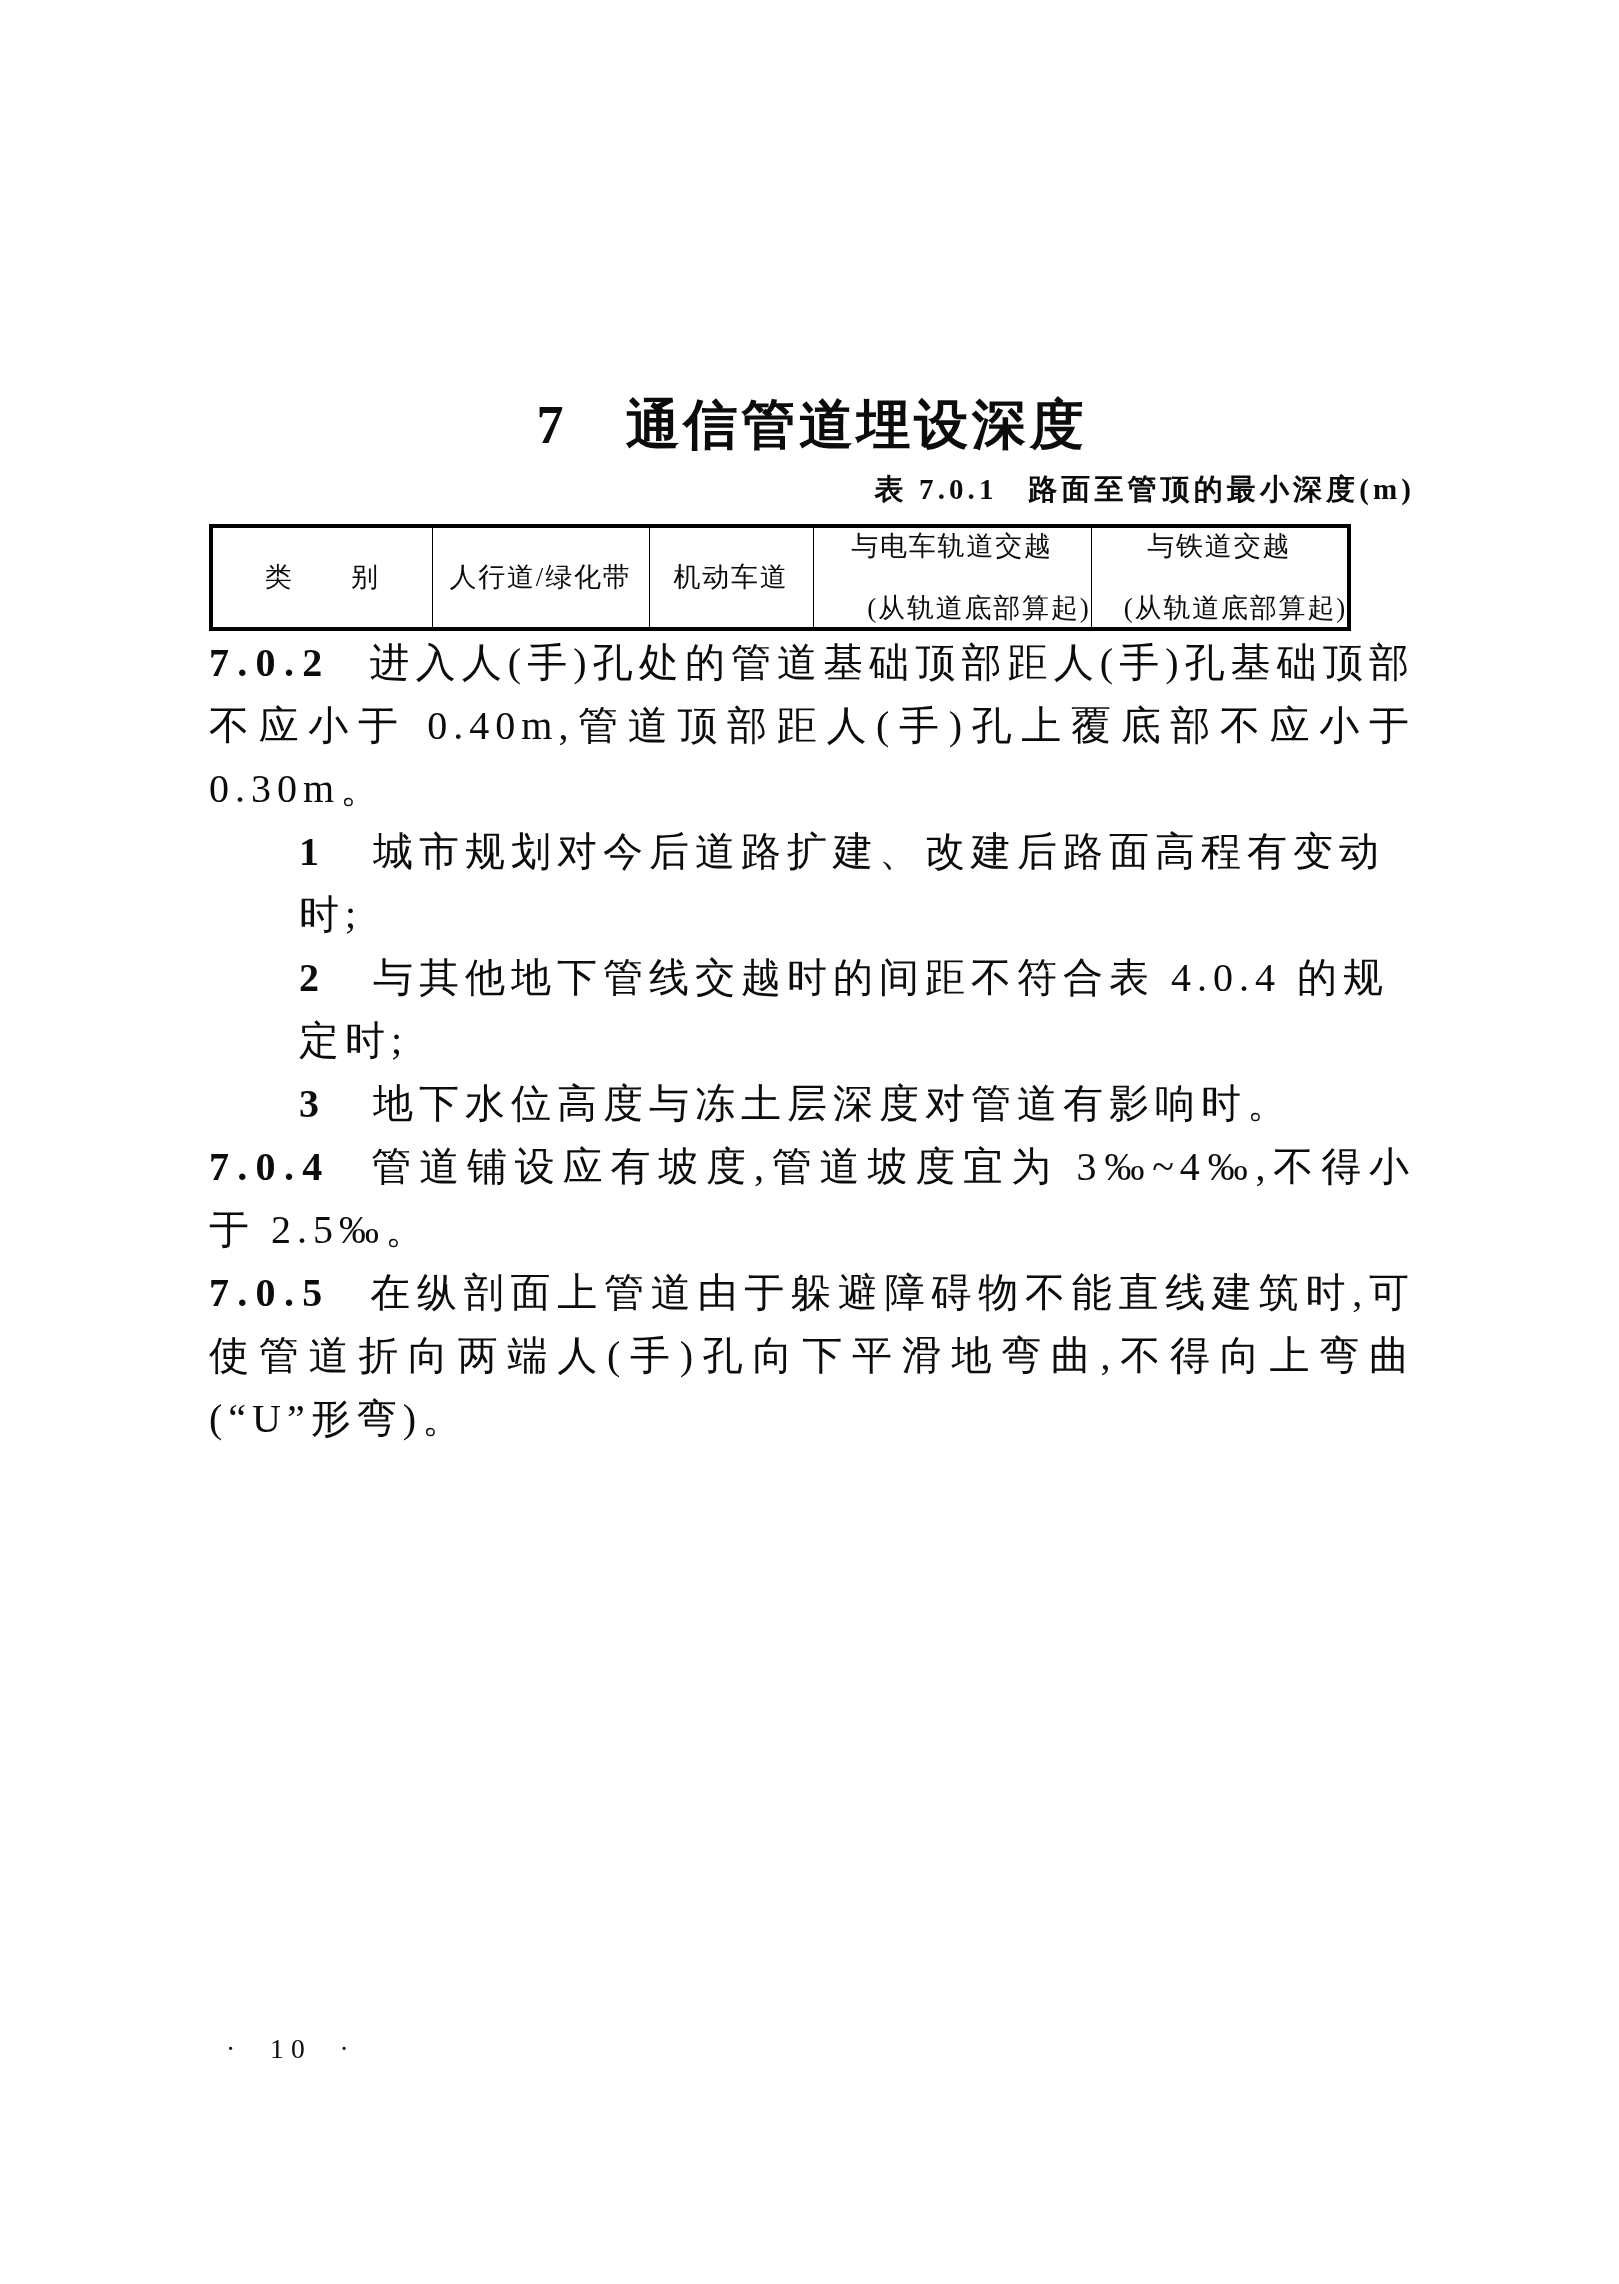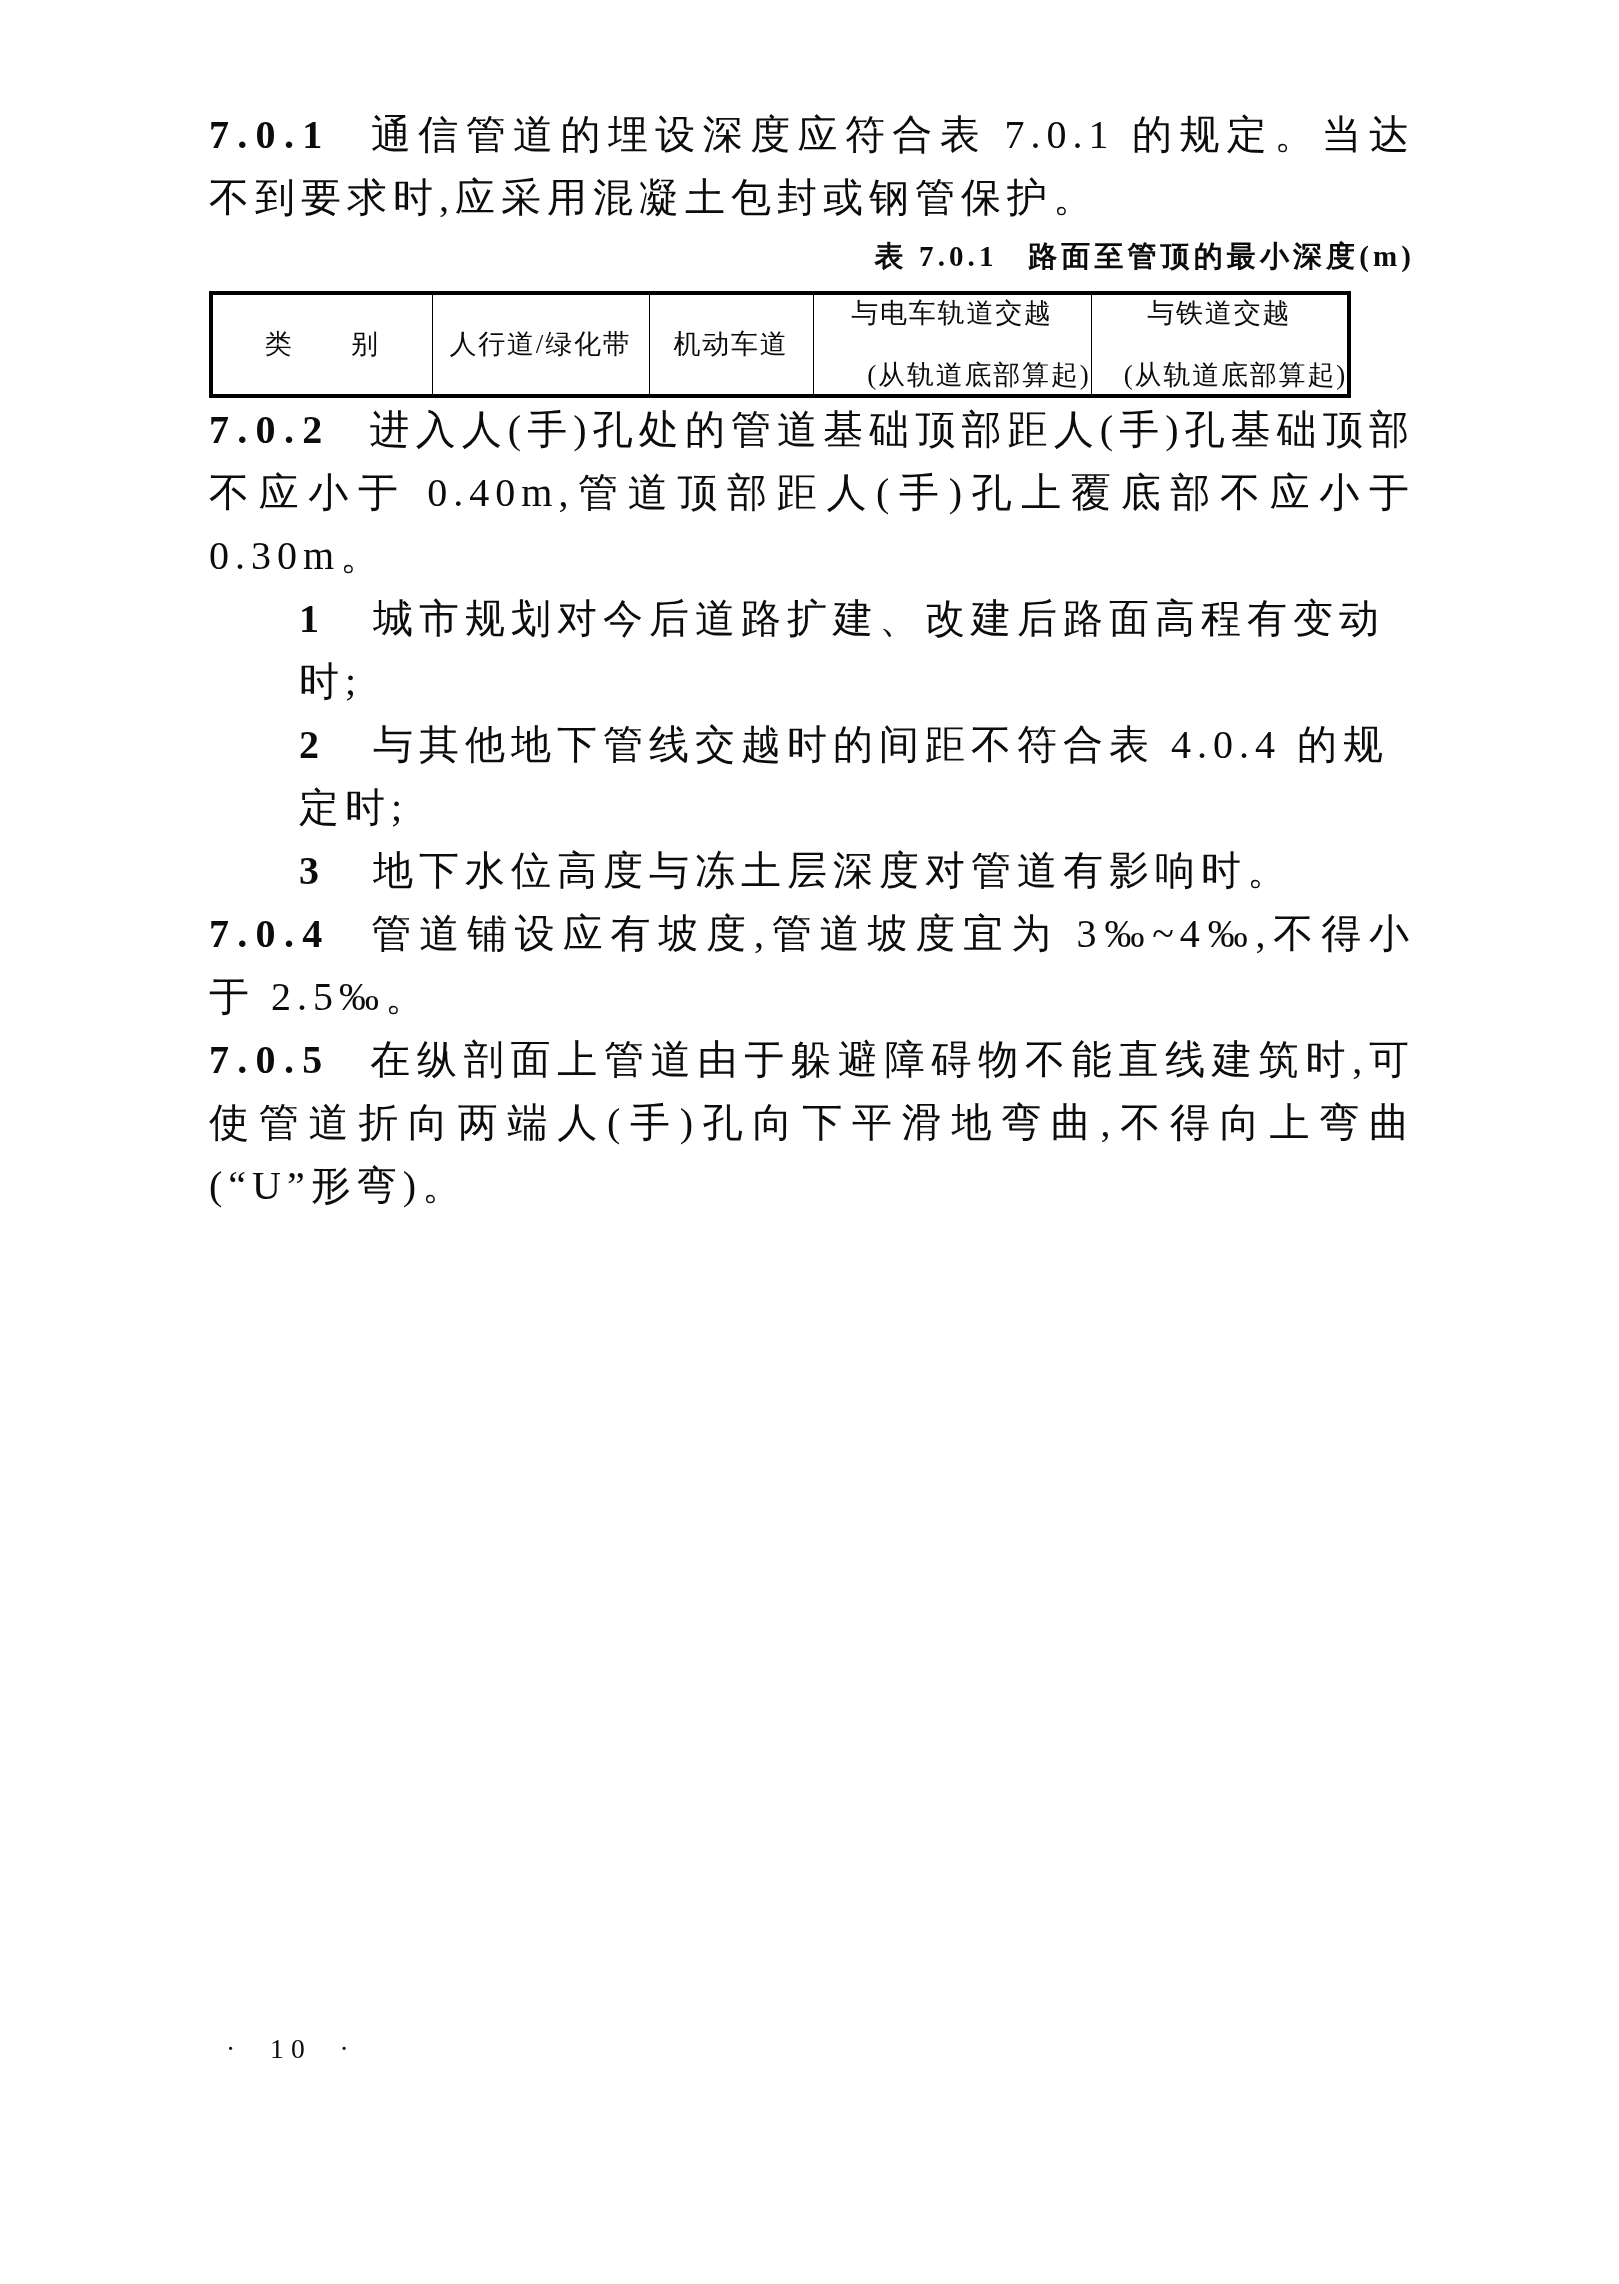--- a/index.html
+++ b/index.html
@@ -112,25 +112,25 @@
     word-spacing: 13px;
     white-space: nowrap;
   }
 </style>
 </head>
 <body>
 
 <div class="page">
   <div class="content">
 
+    <h1 class="chapter">
+      <span class="chnum">7</span>
+      <span class="chtitle">通信管道埋设深度</span>
+    </h1>
 
-    <p class="clause first-clause">
-      <span class="clabel">7.0.1</span>
-      <span class="ctext">通信管道的埋设深度应符合表 7.0.1 的规定。当达不到要求时,应采用混凝土包封或钢管保护。</span>
-    </p>
 
     <div class="tcaption">
       <span class="tcap-label">表 7.0.1</span>
       <span class="tcap-text">路面至管顶的最小深度(m)</span>
     </div>
 
     <table class="depth">
       <colgroup>
         <col style="width:221px">
         <col style="width:217px">

